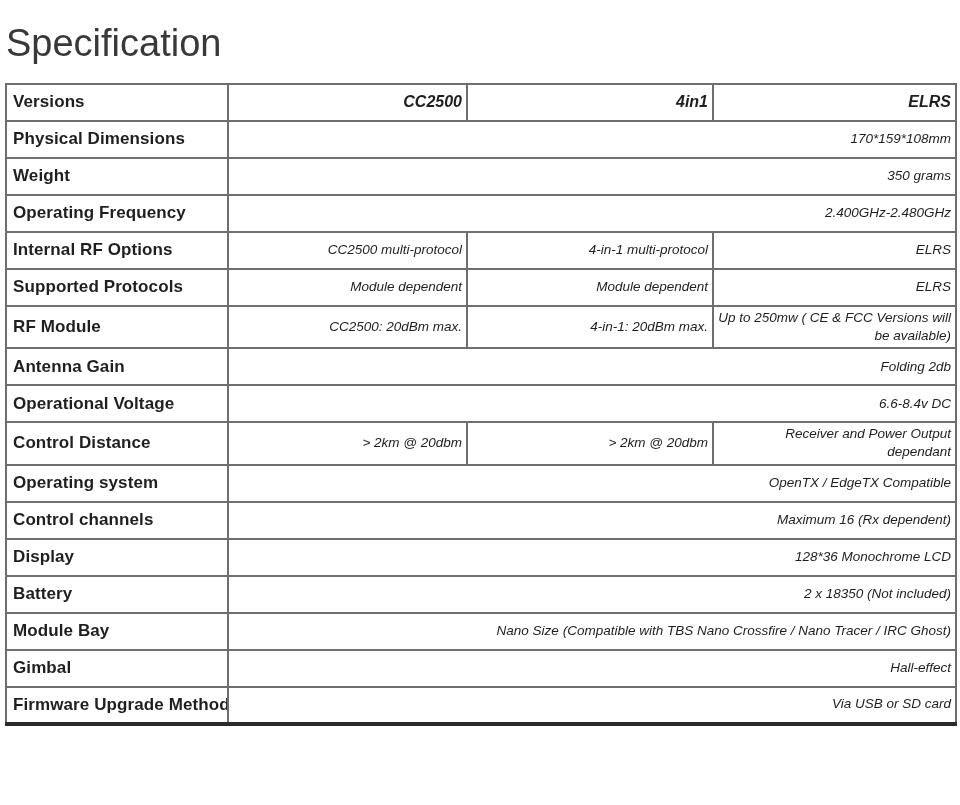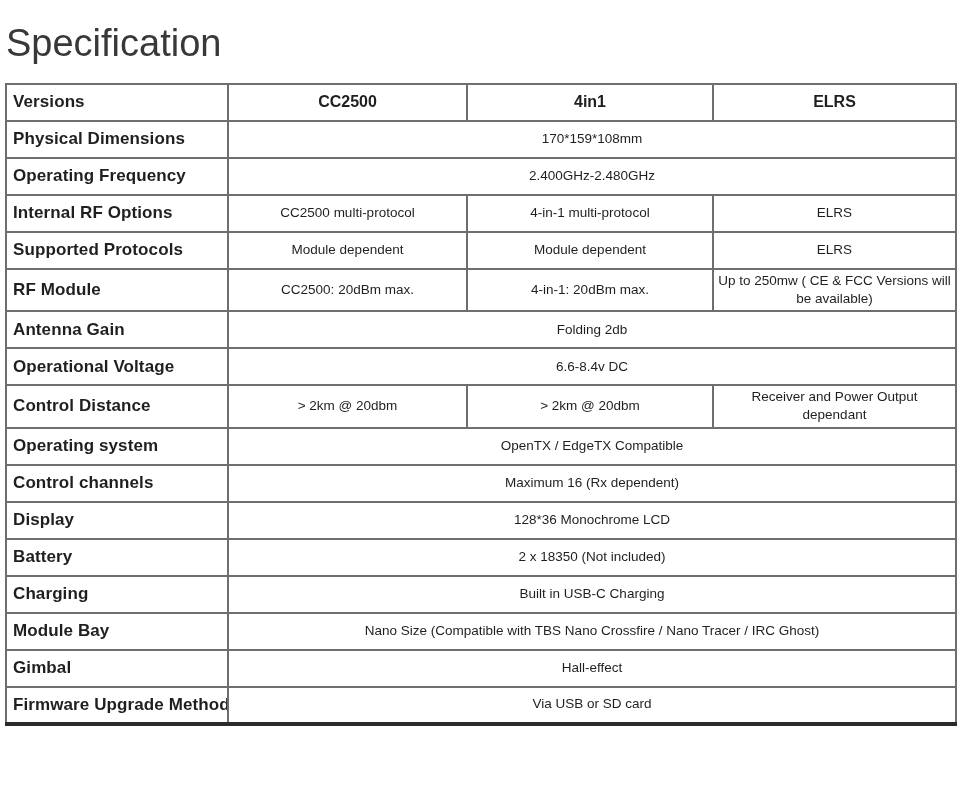--- a/index.html
+++ b/index.html
@@ -38,26 +38,27 @@
   td.label-cell {
     text-align: left;
     padding: 2px 4px 2px 6px;
     font-size: 17px;
     font-weight: 700;
     height: 37px;
     letter-spacing: 0.1px;
     white-space: nowrap;
   }
   td.value-cell {
-    text-align: center;
+    text-align: right;
     padding: 2px 4px;
     font-size: 13.5px;
     font-weight: 400;
     height: 37px;
     line-height: 1.35;
+    font-style: italic;
   }
   tr.header-row td.value-cell {
     font-size: 16px;
     font-weight: 700;
   }
 </style>
 </head>
 <body>
 
 <div class="page">
@@ -73,20 +74,24 @@
     <tbody id="spec-tbody">
         <tr class="header-row">
           <td class="label-cell">Versions</td>
           <td class="value-cell" colspan="1">CC2500</td>
           <td class="value-cell" colspan="1">4in1</td>
           <td class="value-cell" colspan="1">ELRS</td>
         </tr>
         <tr>
           <td class="label-cell">Physical Dimensions</td>
           <td class="value-cell" colspan="3">170*159*108mm</td>
+        </tr>
+        <tr>
+          <td class="label-cell">Weight</td>
+          <td class="value-cell" colspan="3">350 grams</td>
         </tr>
         <tr>
           <td class="label-cell">Operating Frequency</td>
           <td class="value-cell" colspan="3">2.400GHz-2.480GHz</td>
         </tr>
         <tr>
           <td class="label-cell">Internal RF Options</td>
           <td class="value-cell" colspan="1">CC2500 multi-protocol</td>
           <td class="value-cell" colspan="1">4-in-1 multi-protocol</td>
           <td class="value-cell" colspan="1">ELRS</td>
@@ -127,24 +132,20 @@
         </tr>
         <tr>
           <td class="label-cell">Display</td>
           <td class="value-cell" colspan="3">128*36 Monochrome LCD</td>
         </tr>
         <tr>
           <td class="label-cell">Battery</td>
           <td class="value-cell" colspan="3">2 x 18350 (Not included)</td>
         </tr>
         <tr>
-          <td class="label-cell">Charging</td>
-          <td class="value-cell" colspan="3">Built in USB-C Charging</td>
-        </tr>
-        <tr>
           <td class="label-cell">Module Bay</td>
           <td class="value-cell" colspan="3">Nano Size (Compatible with TBS Nano Crossfire / Nano Tracer / IRC Ghost)</td>
         </tr>
         <tr>
           <td class="label-cell">Gimbal</td>
           <td class="value-cell" colspan="3">Hall-effect</td>
         </tr>
         <tr>
           <td class="label-cell">Firmware Upgrade Method</td>
           <td class="value-cell" colspan="3">Via USB or SD card</td>

